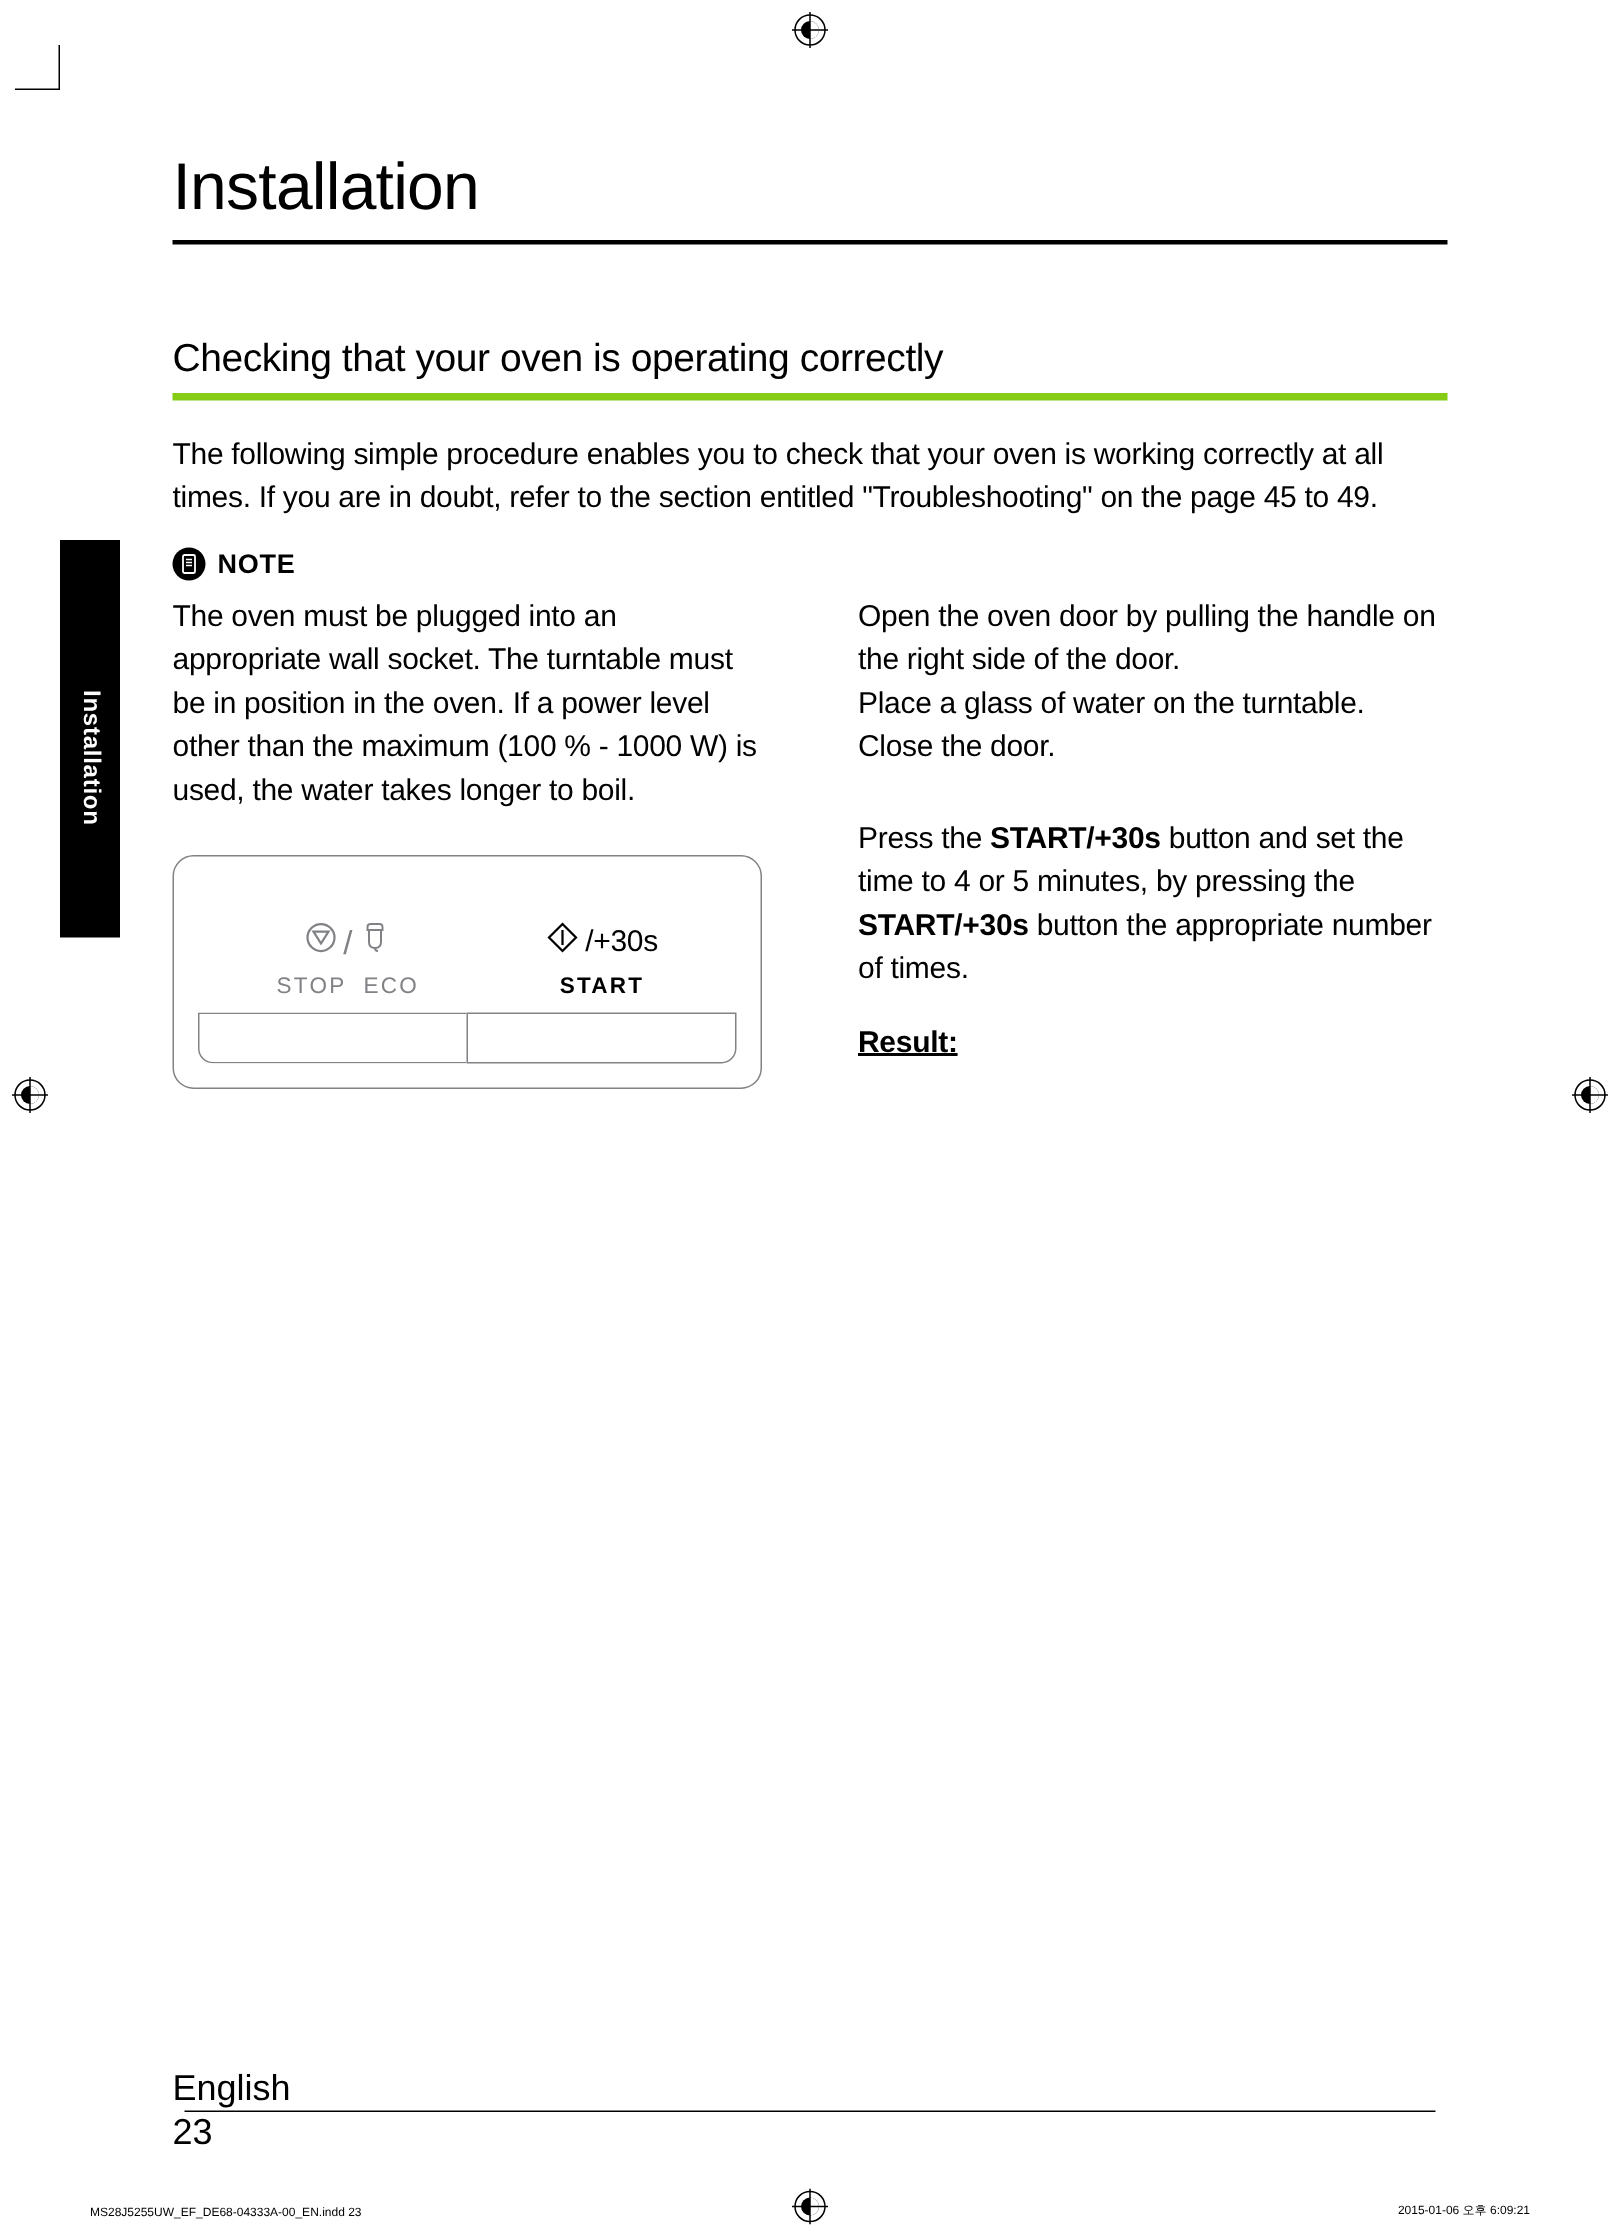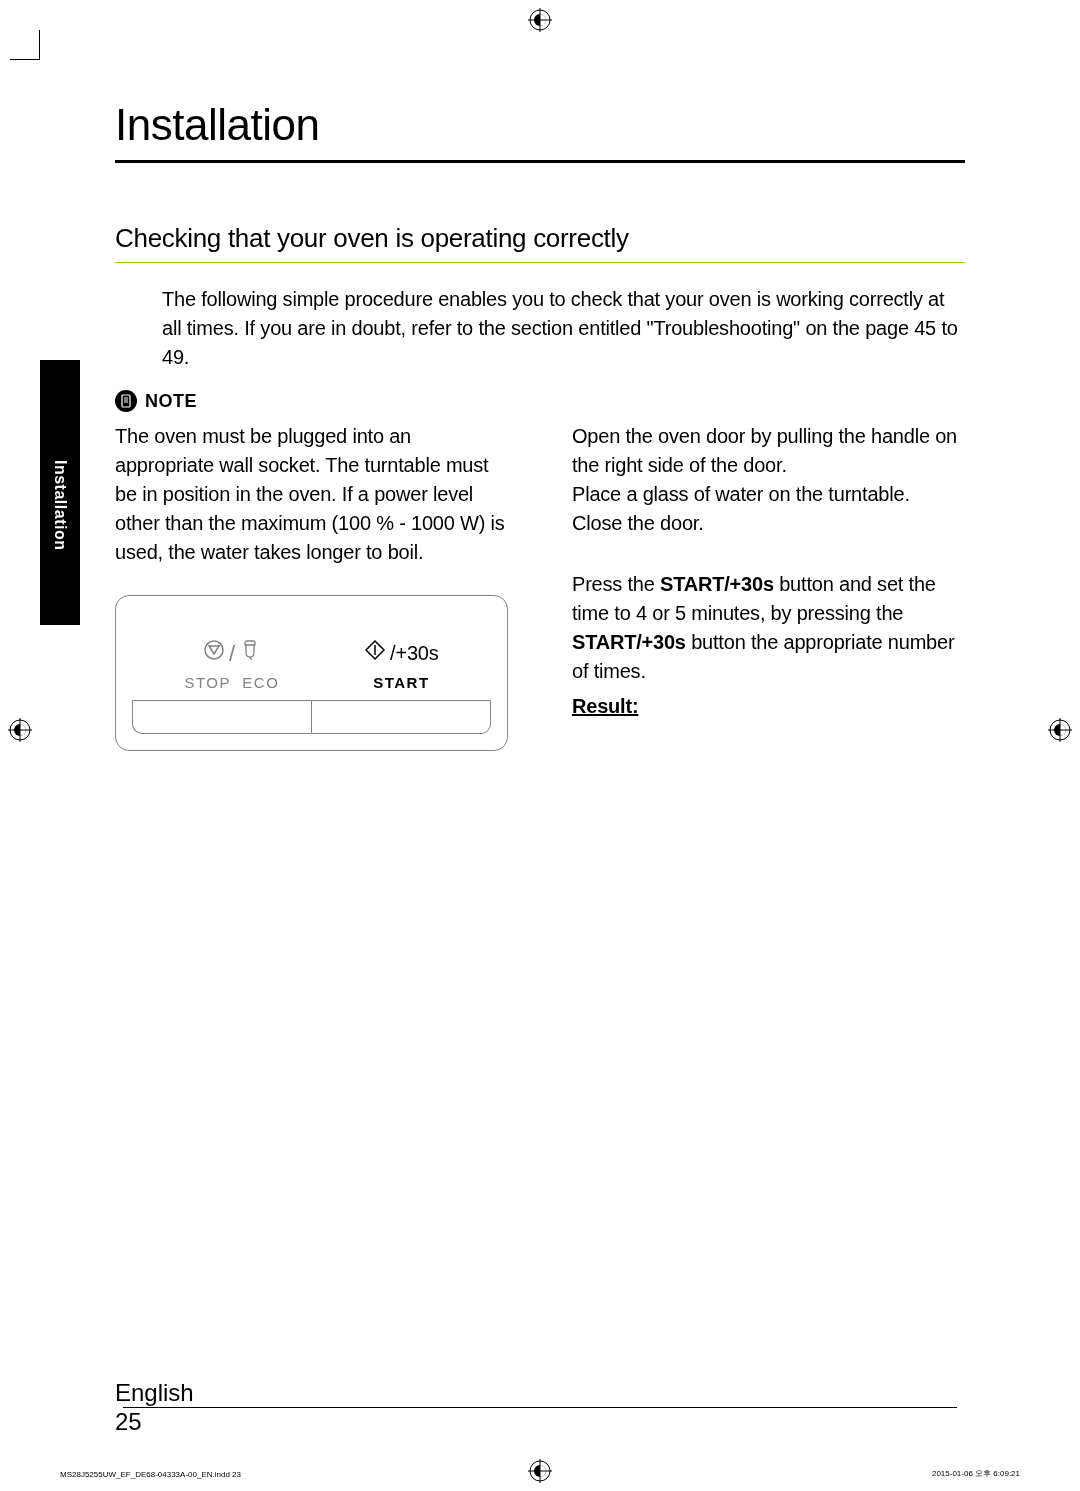--- a/index.html
+++ b/index.html
@@ -33,30 +33,29 @@
     font-weight: 400;
     padding-bottom: 10px;
     border-bottom: 3px solid #000;
     margin-bottom: 60px;
     letter-spacing: -0.5px;
   }
   .subtitle {
     font-size: 26px;
     font-weight: 500;
     padding-bottom: 8px;
-    border-bottom: 1px solid #84cc16;
+    border-bottom: 5px solid #84cc16;
     margin-bottom: 22px;
     letter-spacing: -0.3px;
   }
   .intro {
     font-size: 20px;
     line-height: 1.45;
     margin-bottom: 18px;
     letter-spacing: -0.2px;
-    margin-left: 47px;
   }
   .note-row {
     display: flex;
     align-items: center;
     gap: 8px;
     margin-bottom: 10px;
   }
   .note-icon {
     width: 22px; height: 22px;
     border-radius: 50%;
@@ -101,21 +100,21 @@
   .panel-label.start { font-weight:700; }
   .panel-rects {
     display:flex; gap:0;
   }
   .panel-rects div {
     flex:1; height:34px; border:1.5px solid #808285;
   }
   .panel-rects div:first-child { border-radius: 0 0 0 10px; border-right:none;}
   .panel-rects div:last-child { border-radius: 0 0 10px 0; }
   .step2 { margin-top: 32px; }
-  .result-row { display:flex; gap:18px; margin-top:6px;}
+  .result-row { display:flex; gap:18px; margin-top:20px;}
   .result-label { font-weight:700; text-decoration: underline; white-space:nowrap;}
   .result-text { flex:1; }
   .side-tab {
     position: absolute;
     top: 360px;
     left: 40px;
     background: #000;
     color: #fff;
     width: 40px;
     height: 265px;
@@ -274,17 +273,17 @@
           <span class="result-label">Result:</span>
         </div>
       </div>
     </div>
   </div>
 </div>
 
 <div class="footer">
   <span class="footer-lang">English</span>
   <span class="footer-line"></span>
-  <span class="footer-page">25</span>
+  <span class="footer-page">23</span>
 </div>
 
 <div class="imprint left">MS28J5255UW_EF_DE68-04333A-00_EN.indd   23</div>
 <div class="imprint right">2015-01-06   오후 6:09:21</div>
 
 </body></html>

